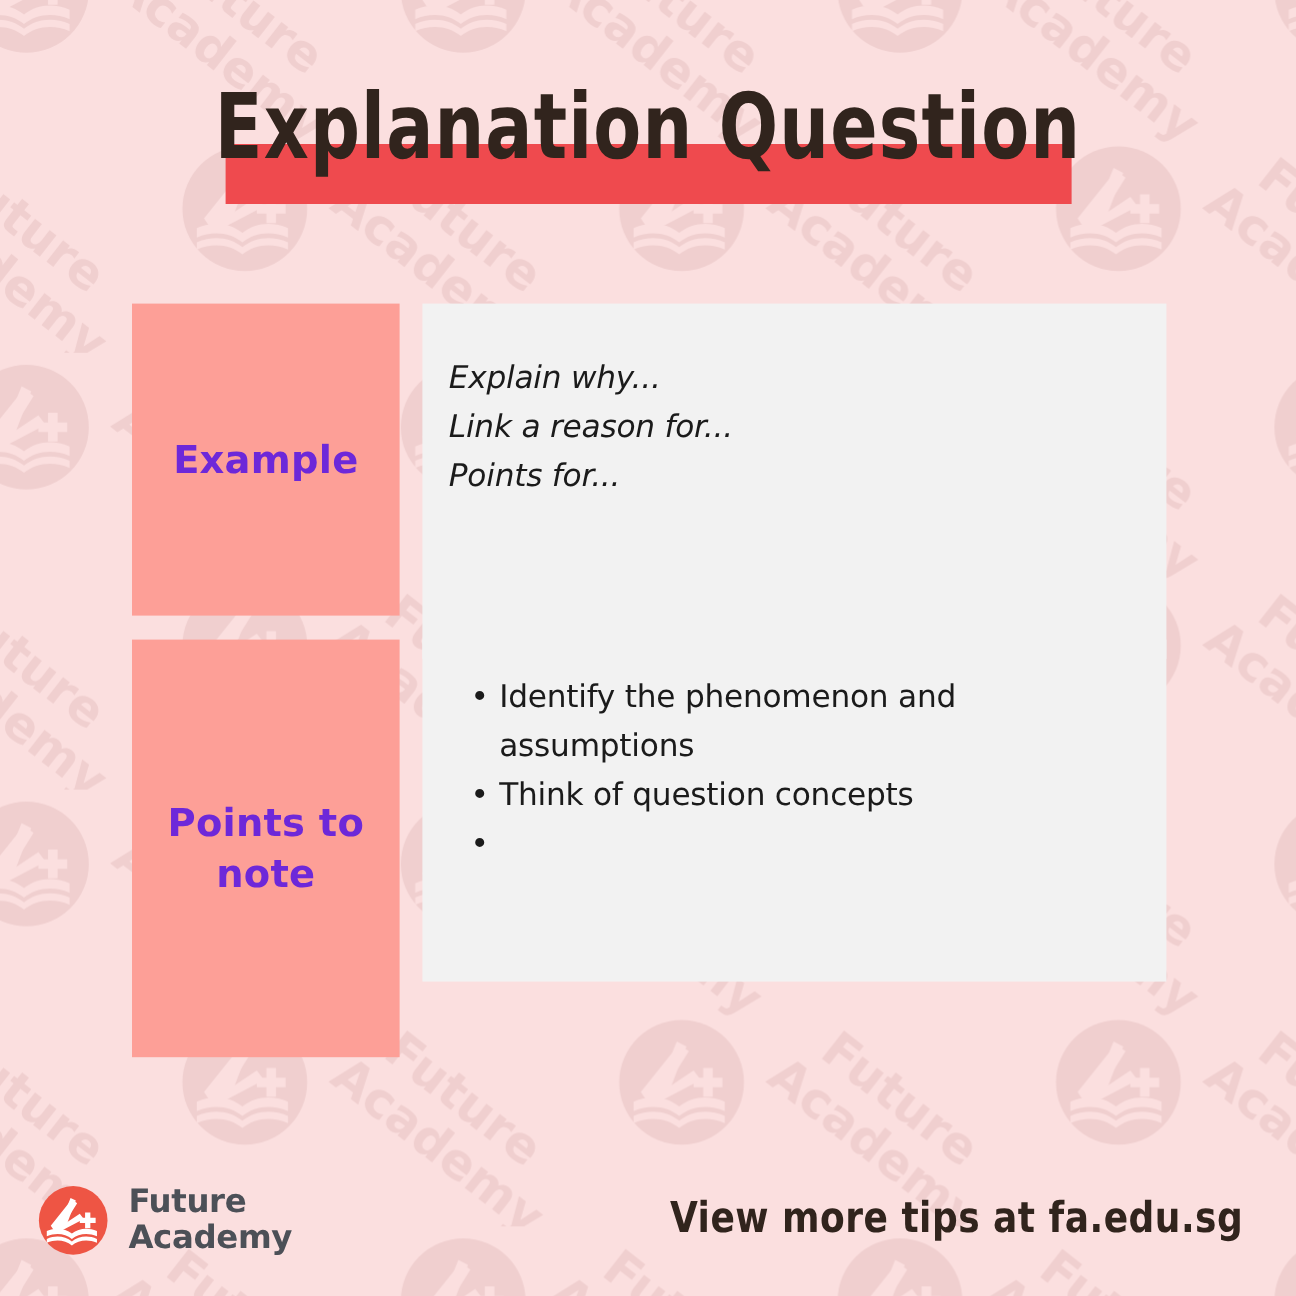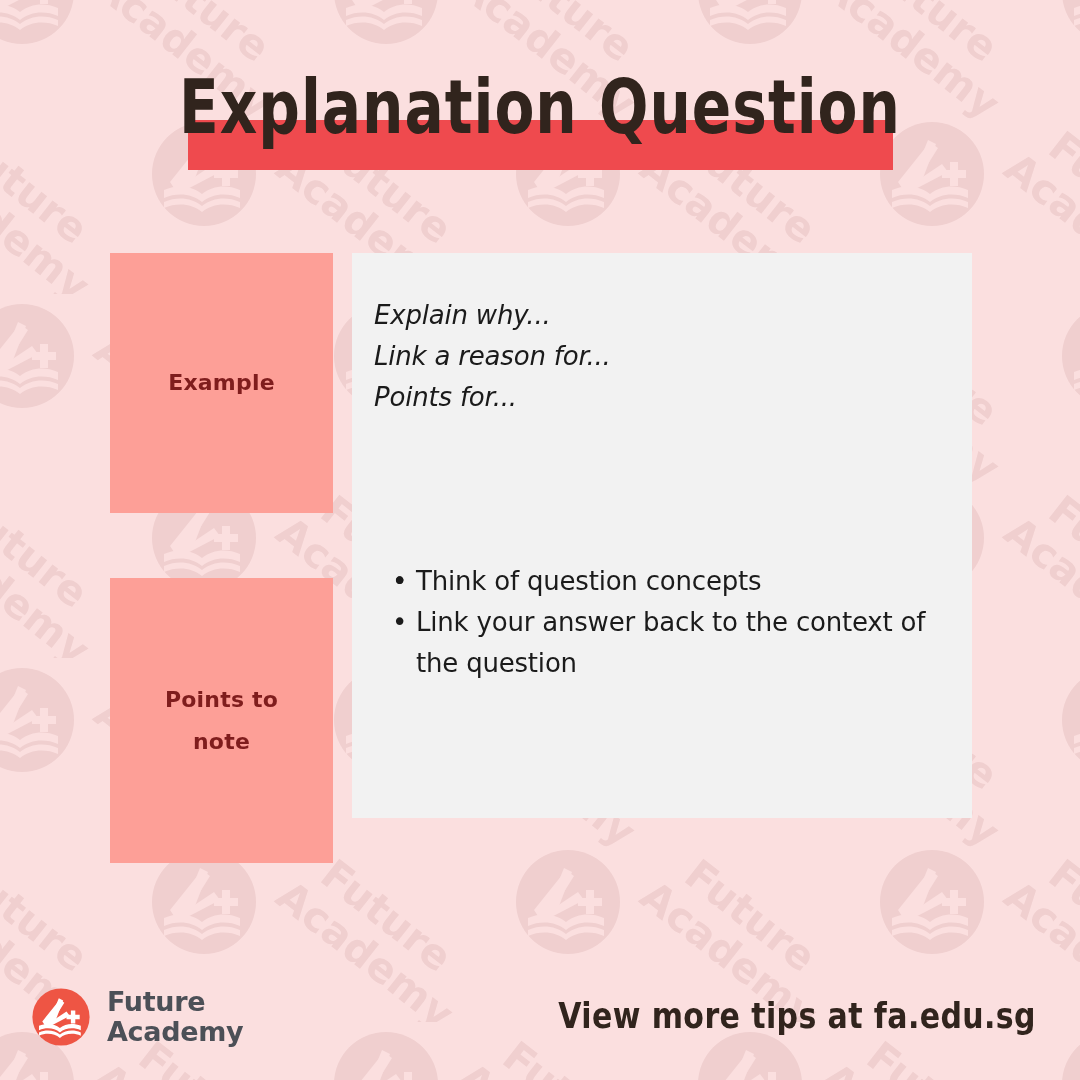--- a/index.html
+++ b/index.html
@@ -76,28 +76,28 @@
     left: 0;
     top: 0;
     width: 223px;
     background: #fd9f97;
     display: flex;
     align-items: center;
     justify-content: center;
     text-align: center;
   }
   .row-1 .label-cell { height: 260px; }
-  .row-2 .label-cell { height: 285px; margin-top: 45px; }
+  .row-2 .label-cell { height: 348px; }
 
   .label-text {
     font-family: "DejaVu Sans", sans-serif;
     font-weight: 700;
-    font-size: 22px;
+    font-size: 32px;
     line-height: 42px;
-    color: #7f1d1d;
+    color: #6d28d9;
     letter-spacing: 0.2px;
     padding: 0 8px;
   }
 
   .content-cell {
     position: absolute;
     left: 242px;
     top: 0;
     width: 620px;
     background: #f2f2f2;
@@ -237,28 +237,28 @@
     <div class="label-cell">
       <div class="label-text">
         <span>Points to</span><br>
         <span>note</span>
       </div>
     </div>
     <div class="content-cell">
       <ul class="bullet-list">
         <li>
           <span class="bullet-dot">•</span>
+          <span>Identify the phenomenon and assumptions</span>
         </li>
         <li>
           <span class="bullet-dot">•</span>
           <span>Think of question concepts</span>
         </li>
         <li>
           <span class="bullet-dot">•</span>
-          <span>Link your answer back to the context of the question</span>
         </li>
       </ul>
     </div>
   </div>
 
   <div class="footer-logo">
     <svg class="logo-mark" viewBox="-60 -60 120 120">
       <circle cx="0" cy="0" r="52" fill="#ee5544"></circle>
       <g fill="#ffffff">
         <path d="M-34 8 L-2 -32 L6 -26 L-14 6 L10 -10 L16 -2 L-26 20 Z"></path>

